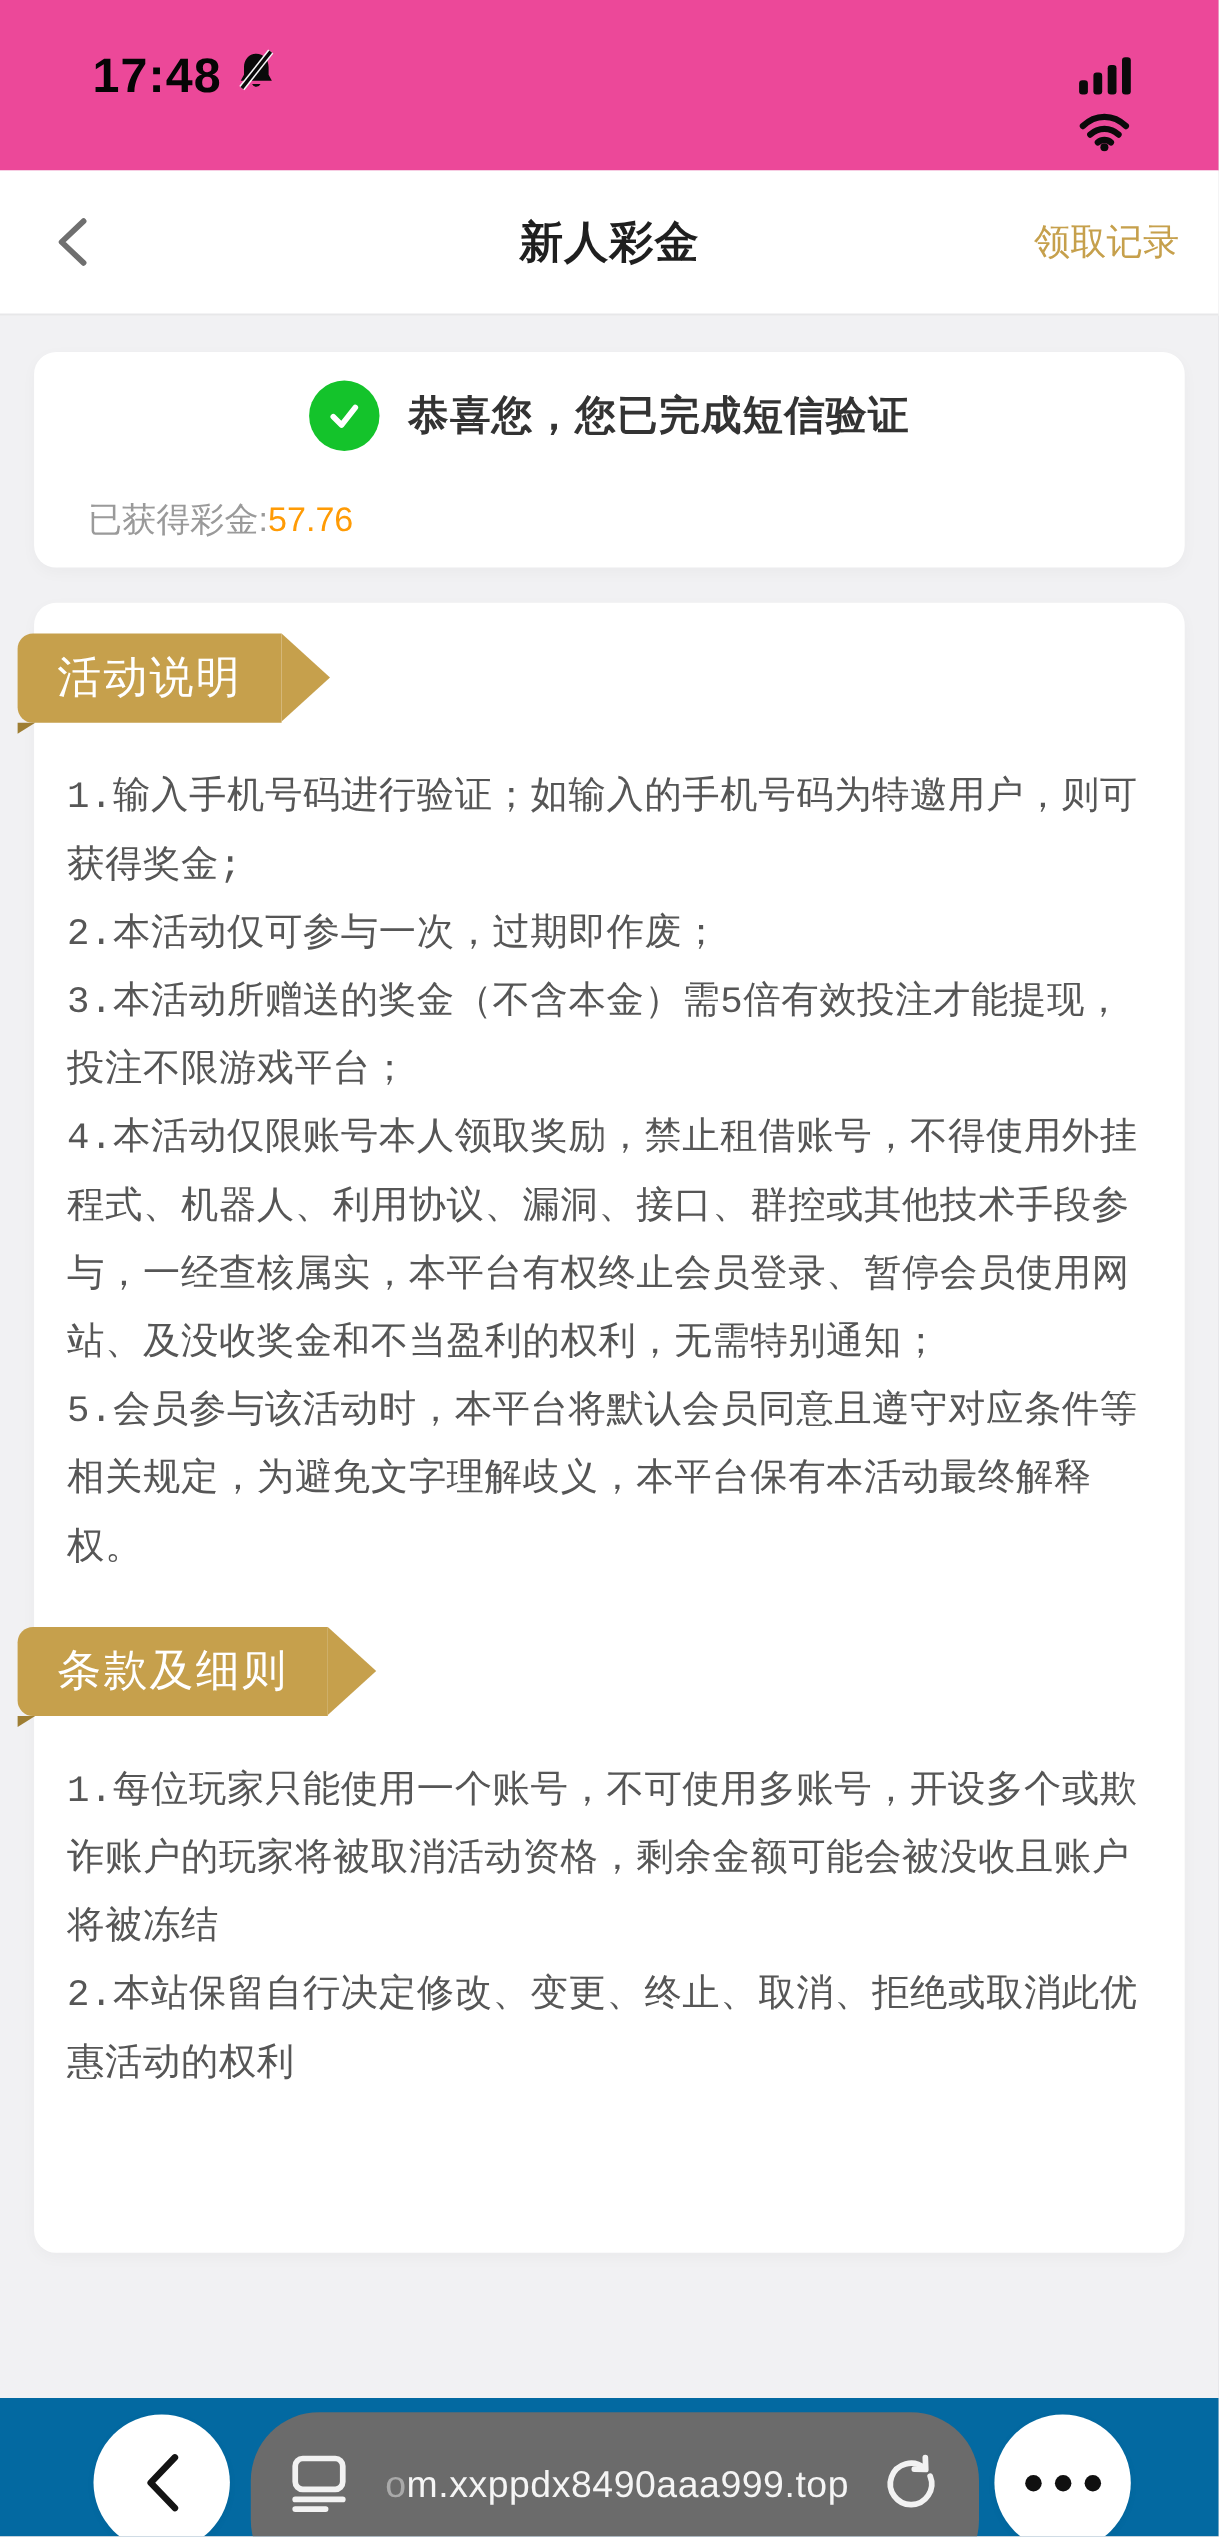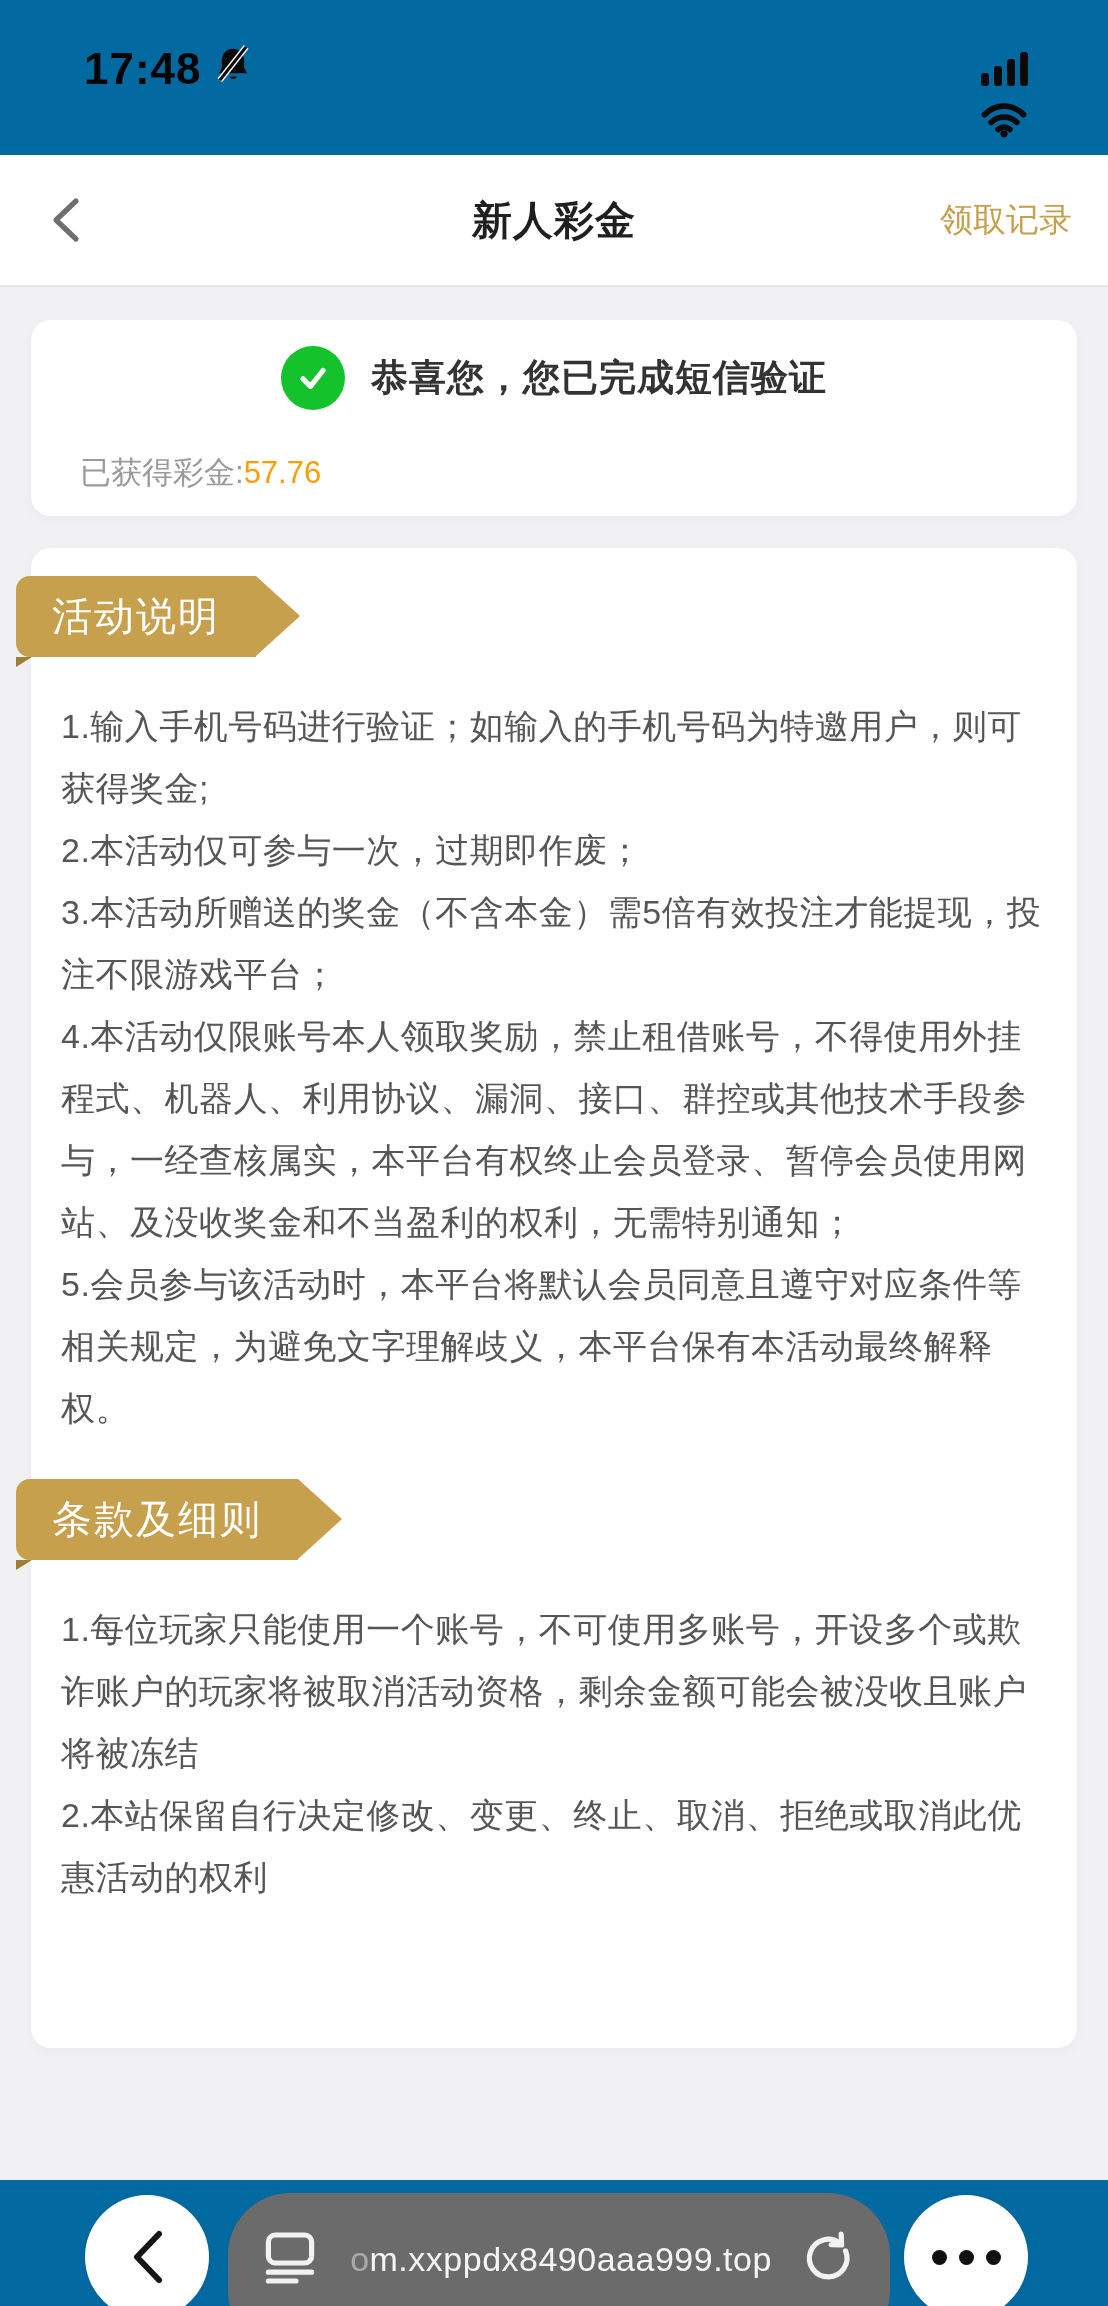--- a/index.html
+++ b/index.html
@@ -3,21 +3,21 @@
 <meta charset="utf-8">
 <style>
   html,body{margin:0;padding:0;background:#d8d8dc;}
   *{box-sizing:border-box;}
   .screen{
     position:relative;width:1108px;height:2306px;margin:0 auto;
     background:#f1f1f3;overflow:hidden;
     font-family:"Liberation Sans","DejaVu Sans",sans-serif;
   }
   
-  .status-bar{height:155px;background:#0369a1;position:relative;}
+  .status-bar{height:155px;background:#ec4899;position:relative;}
   .status-left{position:absolute;left:84px;top:44px;display:flex;align-items:center;gap:10px;}
   .status-time{font-size:44px;font-weight:700;color:#050505;letter-spacing:1px;}
   .status-right{position:absolute;right:62px;top:52px;display:flex;align-items:center;gap:16px;flex-direction:column;}
   .sig-bars{display:flex;align-items:flex-end;gap:5px;height:34px;}
   .sig-bars i{display:block;width:8px;background:#0a0a0a;border-radius:3px;}
   .sig-bars i:nth-child(1){height:13px;}
   .sig-bars i:nth-child(2){height:20px;}
   .sig-bars i:nth-child(3){height:27px;}
   .sig-bars i:nth-child(4){height:34px;}
   .battery{position:relative;width:84px;height:40px;}
@@ -46,21 +46,21 @@
   .rules-card{margin-top:32px;margin-bottom:0;padding:28px 30px 80px;min-height:1500px;}
   .ribbon{position:relative;display:inline-block;margin-left:-45px;height:81px;line-height:81px;
     padding:0 36px;background:#c6a04c;color:#fff;font-size:40px;letter-spacing:2px;
     border-radius:14px 0 0 14px;}
   .ribbon::after{content:"";position:absolute;left:100%;top:0;width:0;height:0;
     border-top:40.5px solid transparent;border-bottom:40.5px solid transparent;border-left:44px solid #c6a04c;}
   .ribbon::before{content:"";position:absolute;top:100%;left:0;width:0;height:0;
     border-top:10px solid #9e7e33;border-right:16px solid transparent;}
   .ribbon-2{margin-top:40px;}
   .rule-list{margin:38px 0 0;padding:0;list-style:none;font-size:34px;line-height:62px;color:#565656;letter-spacing:0.5px;}
-  .rule-list li{margin:0;}
+  .rule-list li{margin:0;font-family:Liberation Mono, monospace;}
   
   .footer{position:absolute;left:0;top:1972px;width:100%;height:334px;background:#fefefe;
     box-shadow:0 -8px 14px rgba(0,0,0,0.035);}
   .claim-btn{margin:20px 30px 0;height:102px;border:none;width:1048px;border-radius:14px;
     background:#a5a5a5;color:#ffffff;font-size:40px;letter-spacing:2px;
     font-family:"Liberation Sans","DejaVu Sans",sans-serif;display:block;}
   
   .browser-bar{position:absolute;left:0;top:2180px;width:100%;height:126px;background:#0369a1;}
   .chrome-circle{position:absolute;width:124px;height:124px;border-radius:50%;background:#ffffff;
     display:flex;align-items:center;justify-content:center;box-shadow:0 2px 8px rgba(0,0,0,0.04);}

